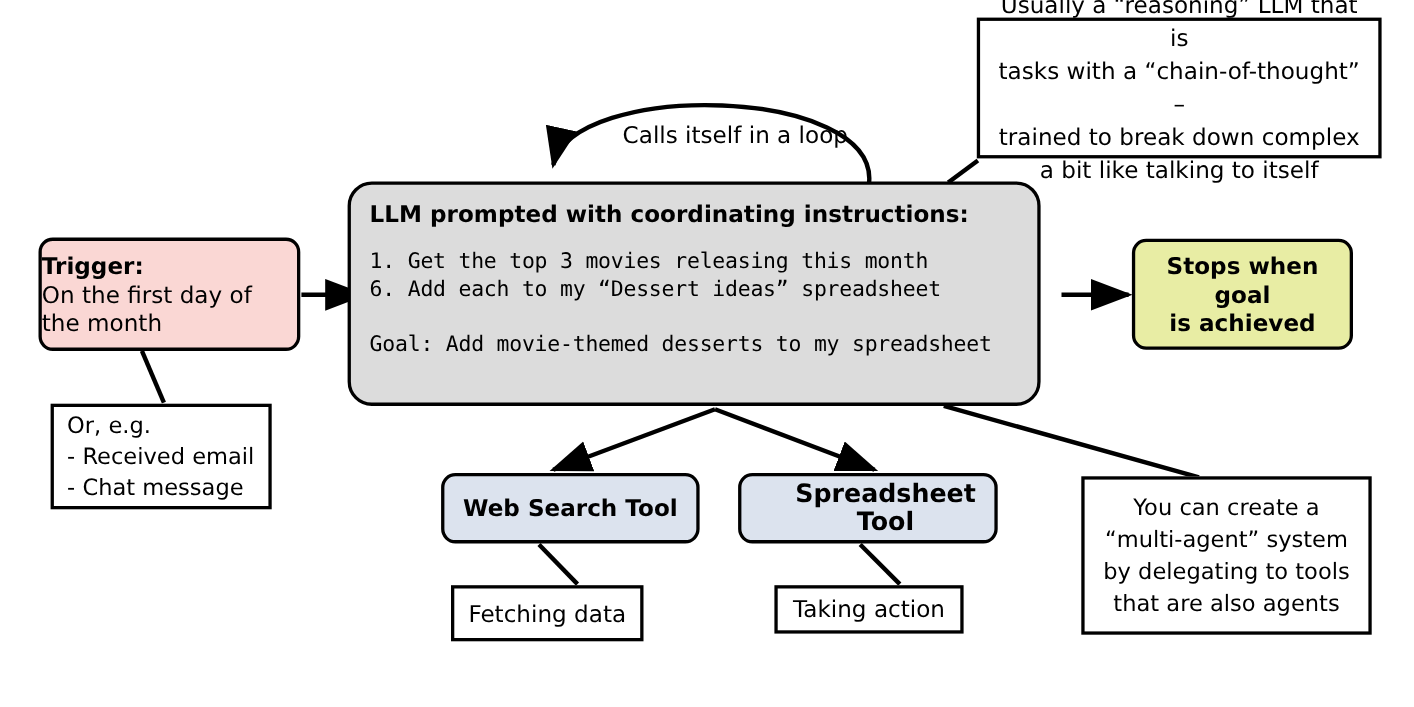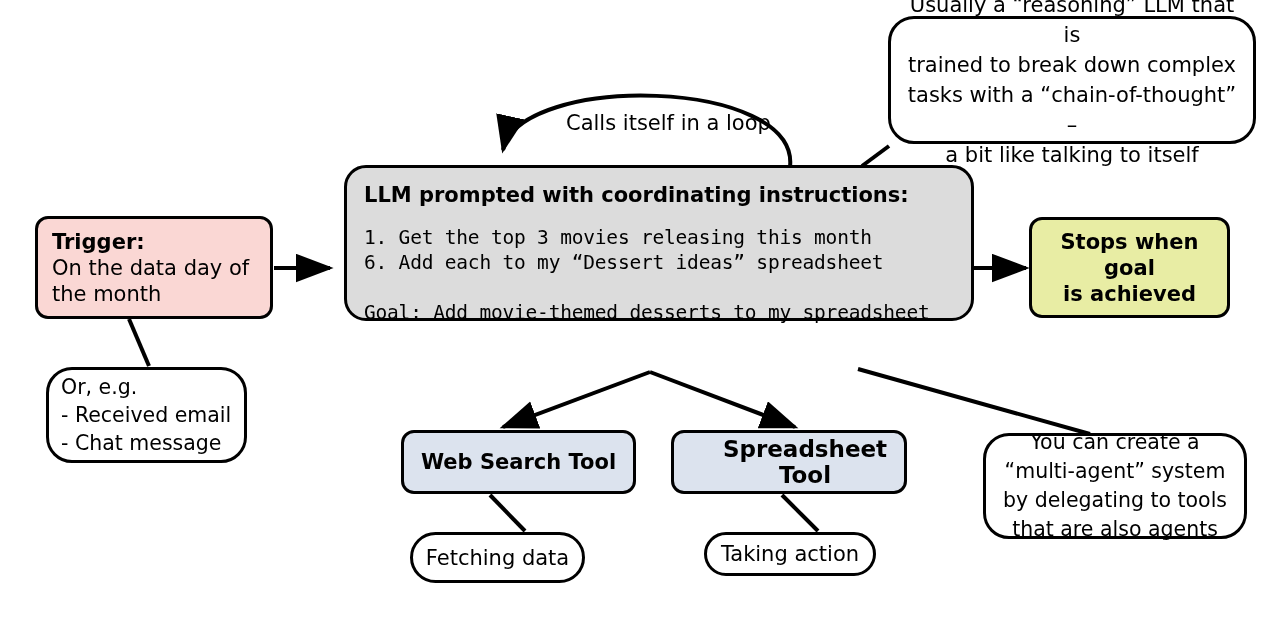--- a/index.html
+++ b/index.html
@@ -35,49 +35,49 @@
     justify-content: center;
   }
   .rounded-lg { border-radius: 22px; }
   .rounded-sm { border-radius: 13px; }
   .sq { border-radius: 0; }
 
   .fill-pink  { background: #fad7d4; }
   .fill-gray  { background: #dcdcdc; }
   .fill-olive { background: #e8eda4; }
   .fill-blue  { background: #dce3ee; }
-  .fill-white { background: #ffffff; border-radius: 26px; }
+  .fill-white { background: #ffffff; }
   .mono {
     font-family: "DejaVu Sans Mono", monospace;
     white-space: pre;
     font-size: 19.5px;
     line-height: 25px;
     letter-spacing: -0.2px;
   }
 
   
   #trigger-box {
     left: 35px; top: 216px; width: 238px; height: 103px;
-    padding: 7px 14px;
+    padding: 7px 0;
     font-size: 21px;
     line-height: 26px;
   }
   #trigger-box .title { font-weight: bold; }
 
   
   #or-note {
     left: 46px; top: 367px; width: 201px; height: 96px;
     padding: 19px 12px;
     font-size: 20.5px;
     line-height: 28px;
   }
 
   
   #llm-box {
-    left: 344px; top: 165px; width: 630px; height: 156px;
+    left: 316px; top: 165px; width: 630px; height: 204px;
     padding: 14px 17px;
     justify-content: flex-start;
   }
   #llm-box .heading {
     font-weight: bold;
     font-size: 21px;
     line-height: 26px;
     margin-bottom: 17px;
   }
 
@@ -127,21 +127,21 @@
     left: 410px; top: 532px; width: 175px; height: 51px;
     font-size: 21px;
     text-align: center;
   }
   #action-note {
     left: 704px; top: 532px; width: 172px; height: 44px;
     font-size: 21px;
     text-align: center;
   }
   #multiagent-note {
-    left: 983px; top: 433px; width: 264px; height: 106px;
+    left: 983px; top: 433px; width: 264px; height: 144px;
     padding: 4px 10px;
     font-size: 20.5px;
     line-height: 29px;
     text-align: center;
   }
 </style>
 </head>
 <body>
 
 <div id="canvas">
@@ -167,21 +167,21 @@
     <line x1="650" y1="372" x2="795" y2="427" stroke="#000" stroke-width="4" marker-end="url(#arrow)"></line>
 
     <line x1="490" y1="495" x2="525" y2="531" stroke="#000" stroke-width="4"></line>
     <line x1="782" y1="495" x2="818" y2="531" stroke="#000" stroke-width="4"></line>
 
     <line x1="858" y1="369" x2="1090" y2="434" stroke="#000" stroke-width="4"></line>
   </svg>
 
   <div id="trigger-box" class="node rounded-sm fill-pink">
     <div class="title">Trigger:</div>
-    <div>On the data day of</div>
+    <div>On the first day of</div>
     <div>the month</div>
   </div>
 
   <div id="or-note" class="node sq fill-white">
     <div>Or, e.g.</div>
     <div>- Received email</div>
     <div>- Chat message</div>
   </div>
 
   <div id="llm-box" class="node rounded-lg fill-gray">
@@ -189,22 +189,22 @@
     <div class="mono">1. Get the top 3 movies releasing this month</div>
     <div class="mono">6. Add each to my “Dessert ideas” spreadsheet</div>
     <div class="mono">&nbsp;</div>
     <div class="mono">Goal: Add movie-themed desserts to my spreadsheet</div>
   </div>
 
   <div id="loop-label">Calls itself in a loop</div>
 
   <div id="reasoning-note" class="node sq fill-white">
     <div>Usually a “reasoning” LLM that is</div>
+    <div>tasks with a “chain-of-thought” –</div>
     <div>trained to break down complex</div>
-    <div>tasks with a “chain-of-thought” –</div>
     <div>a bit like talking to itself</div>
   </div>
 
   <div id="stops-box" class="node rounded-sm fill-olive">
     <div>Stops when goal</div>
     <div>is achieved</div>
   </div>
 
   <div id="web-tool" class="node rounded-sm fill-blue">
     <div>Web Search Tool</div>

